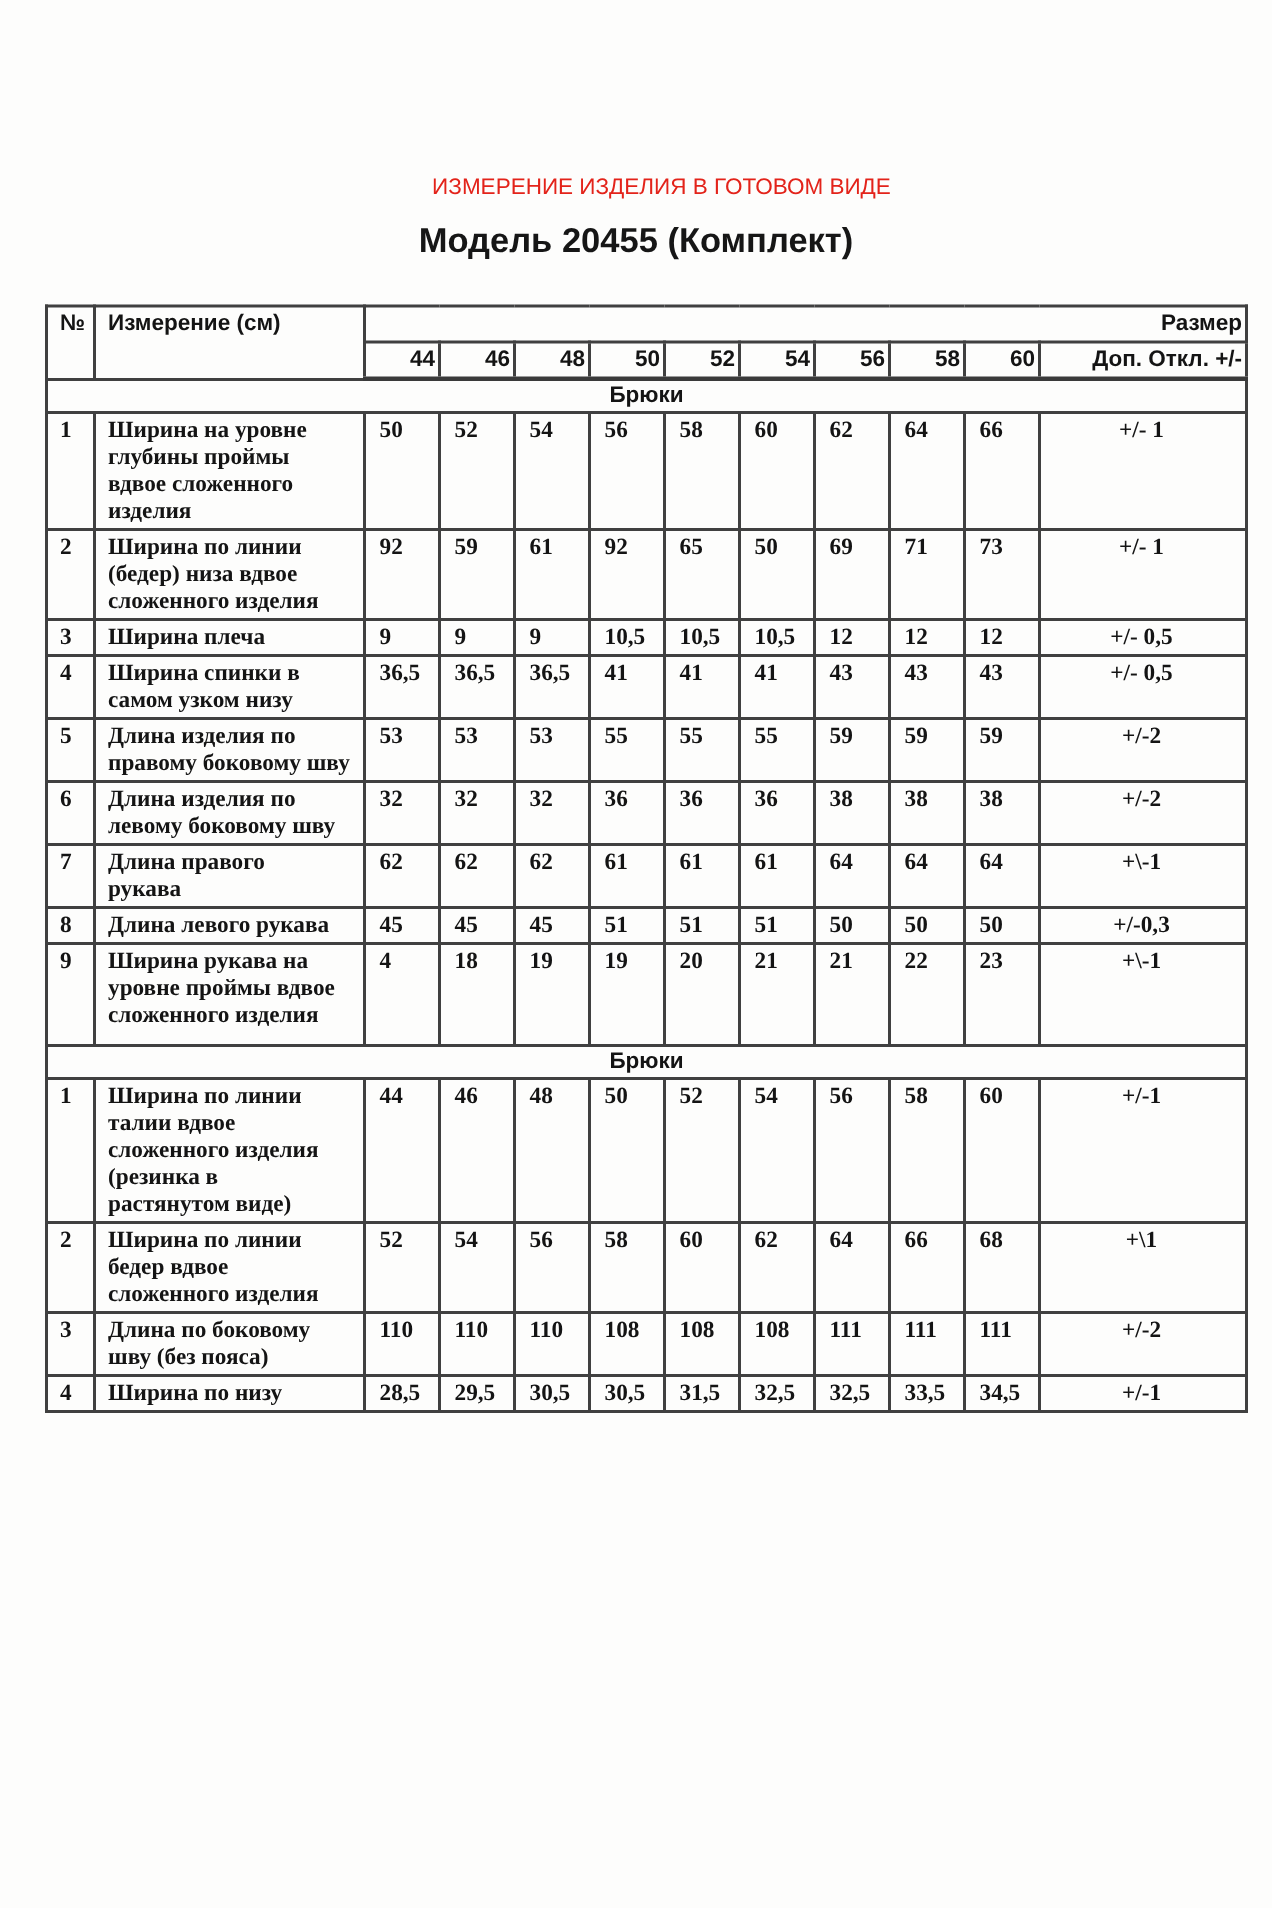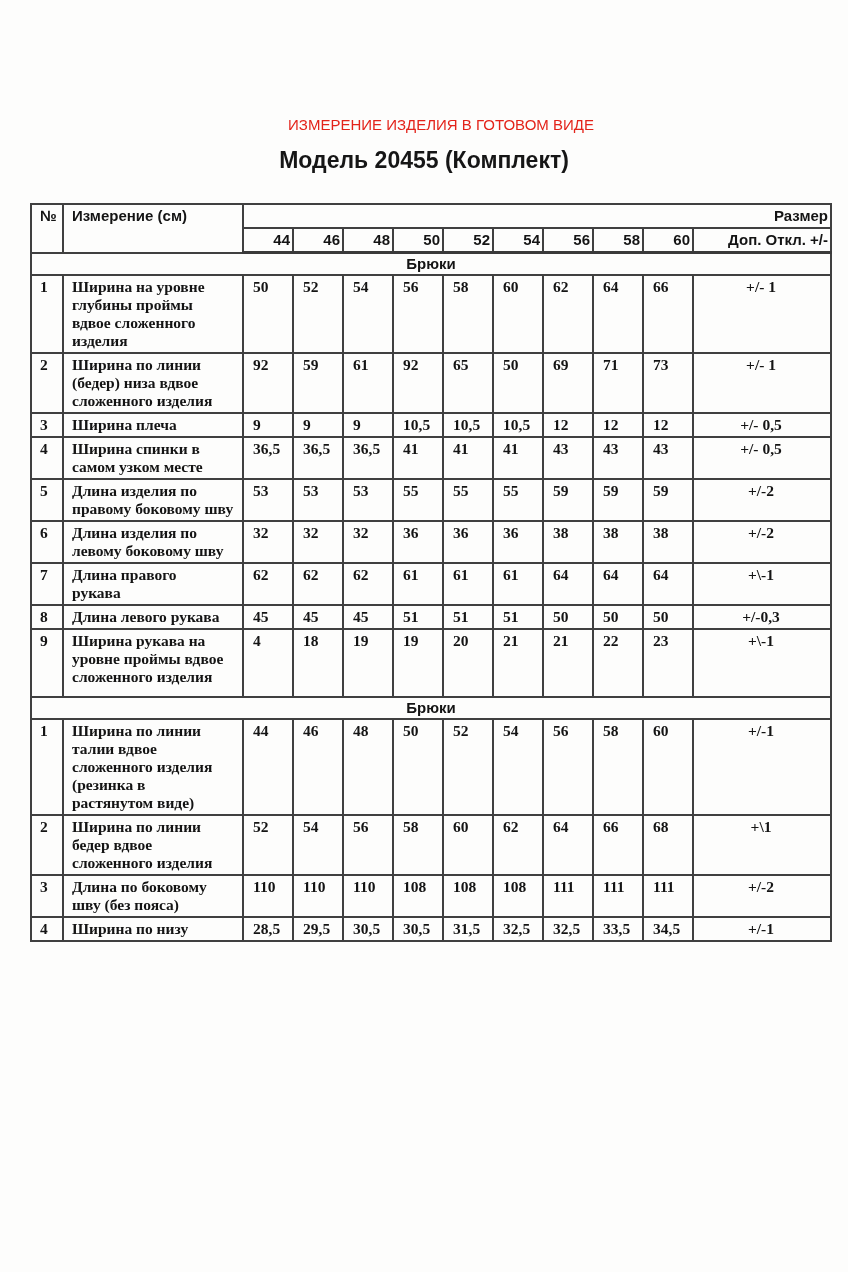--- a/index.html
+++ b/index.html
@@ -181,21 +181,21 @@
           <td class="value-cell">10,5</td>
           <td class="value-cell">10,5</td>
           <td class="value-cell">12</td>
           <td class="value-cell">12</td>
           <td class="value-cell">12</td>
           <td class="tol-cell">+/- 0,5</td>
         </tr>
         <tr>
           <td class="num-cell">4</td>
           <td class="label-cell">Ширина спинки в
-самом узком месте</td>
+самом узком низу</td>
           <td class="value-cell">36,5</td>
           <td class="value-cell">36,5</td>
           <td class="value-cell">36,5</td>
           <td class="value-cell">41</td>
           <td class="value-cell">41</td>
           <td class="value-cell">41</td>
           <td class="value-cell">43</td>
           <td class="value-cell">43</td>
           <td class="value-cell">43</td>
           <td class="tol-cell">+/- 0,5</td>

